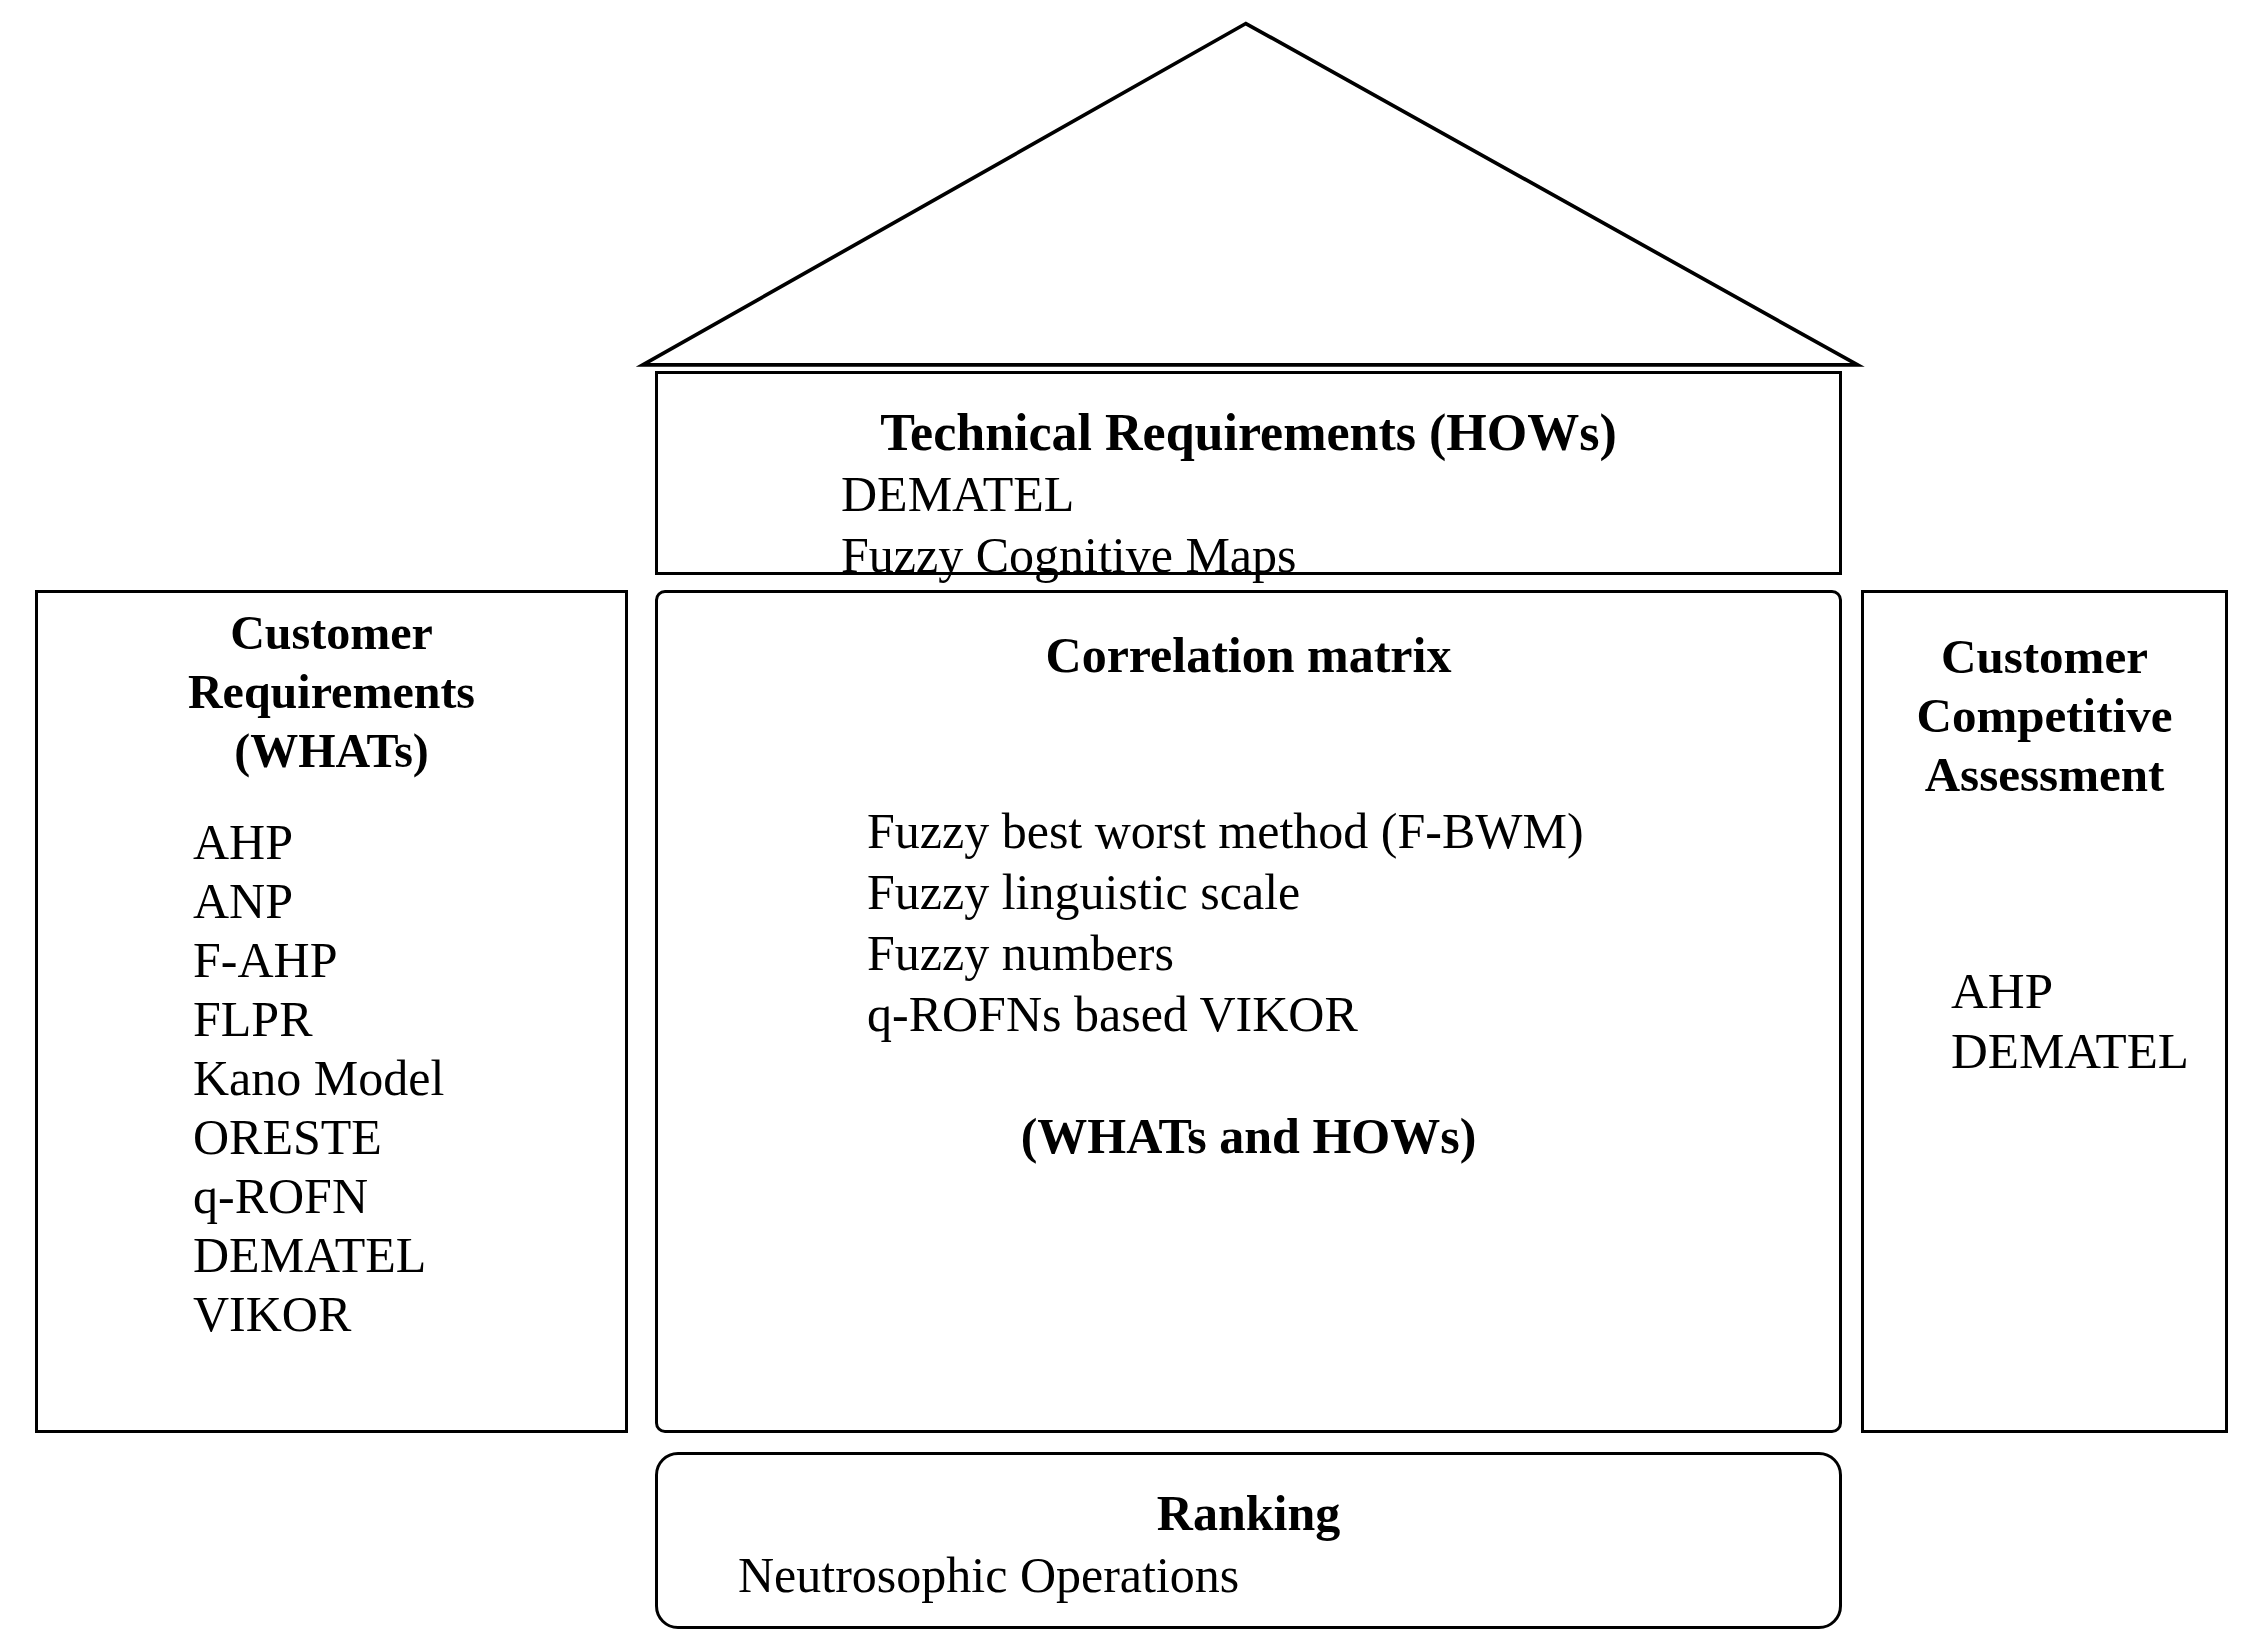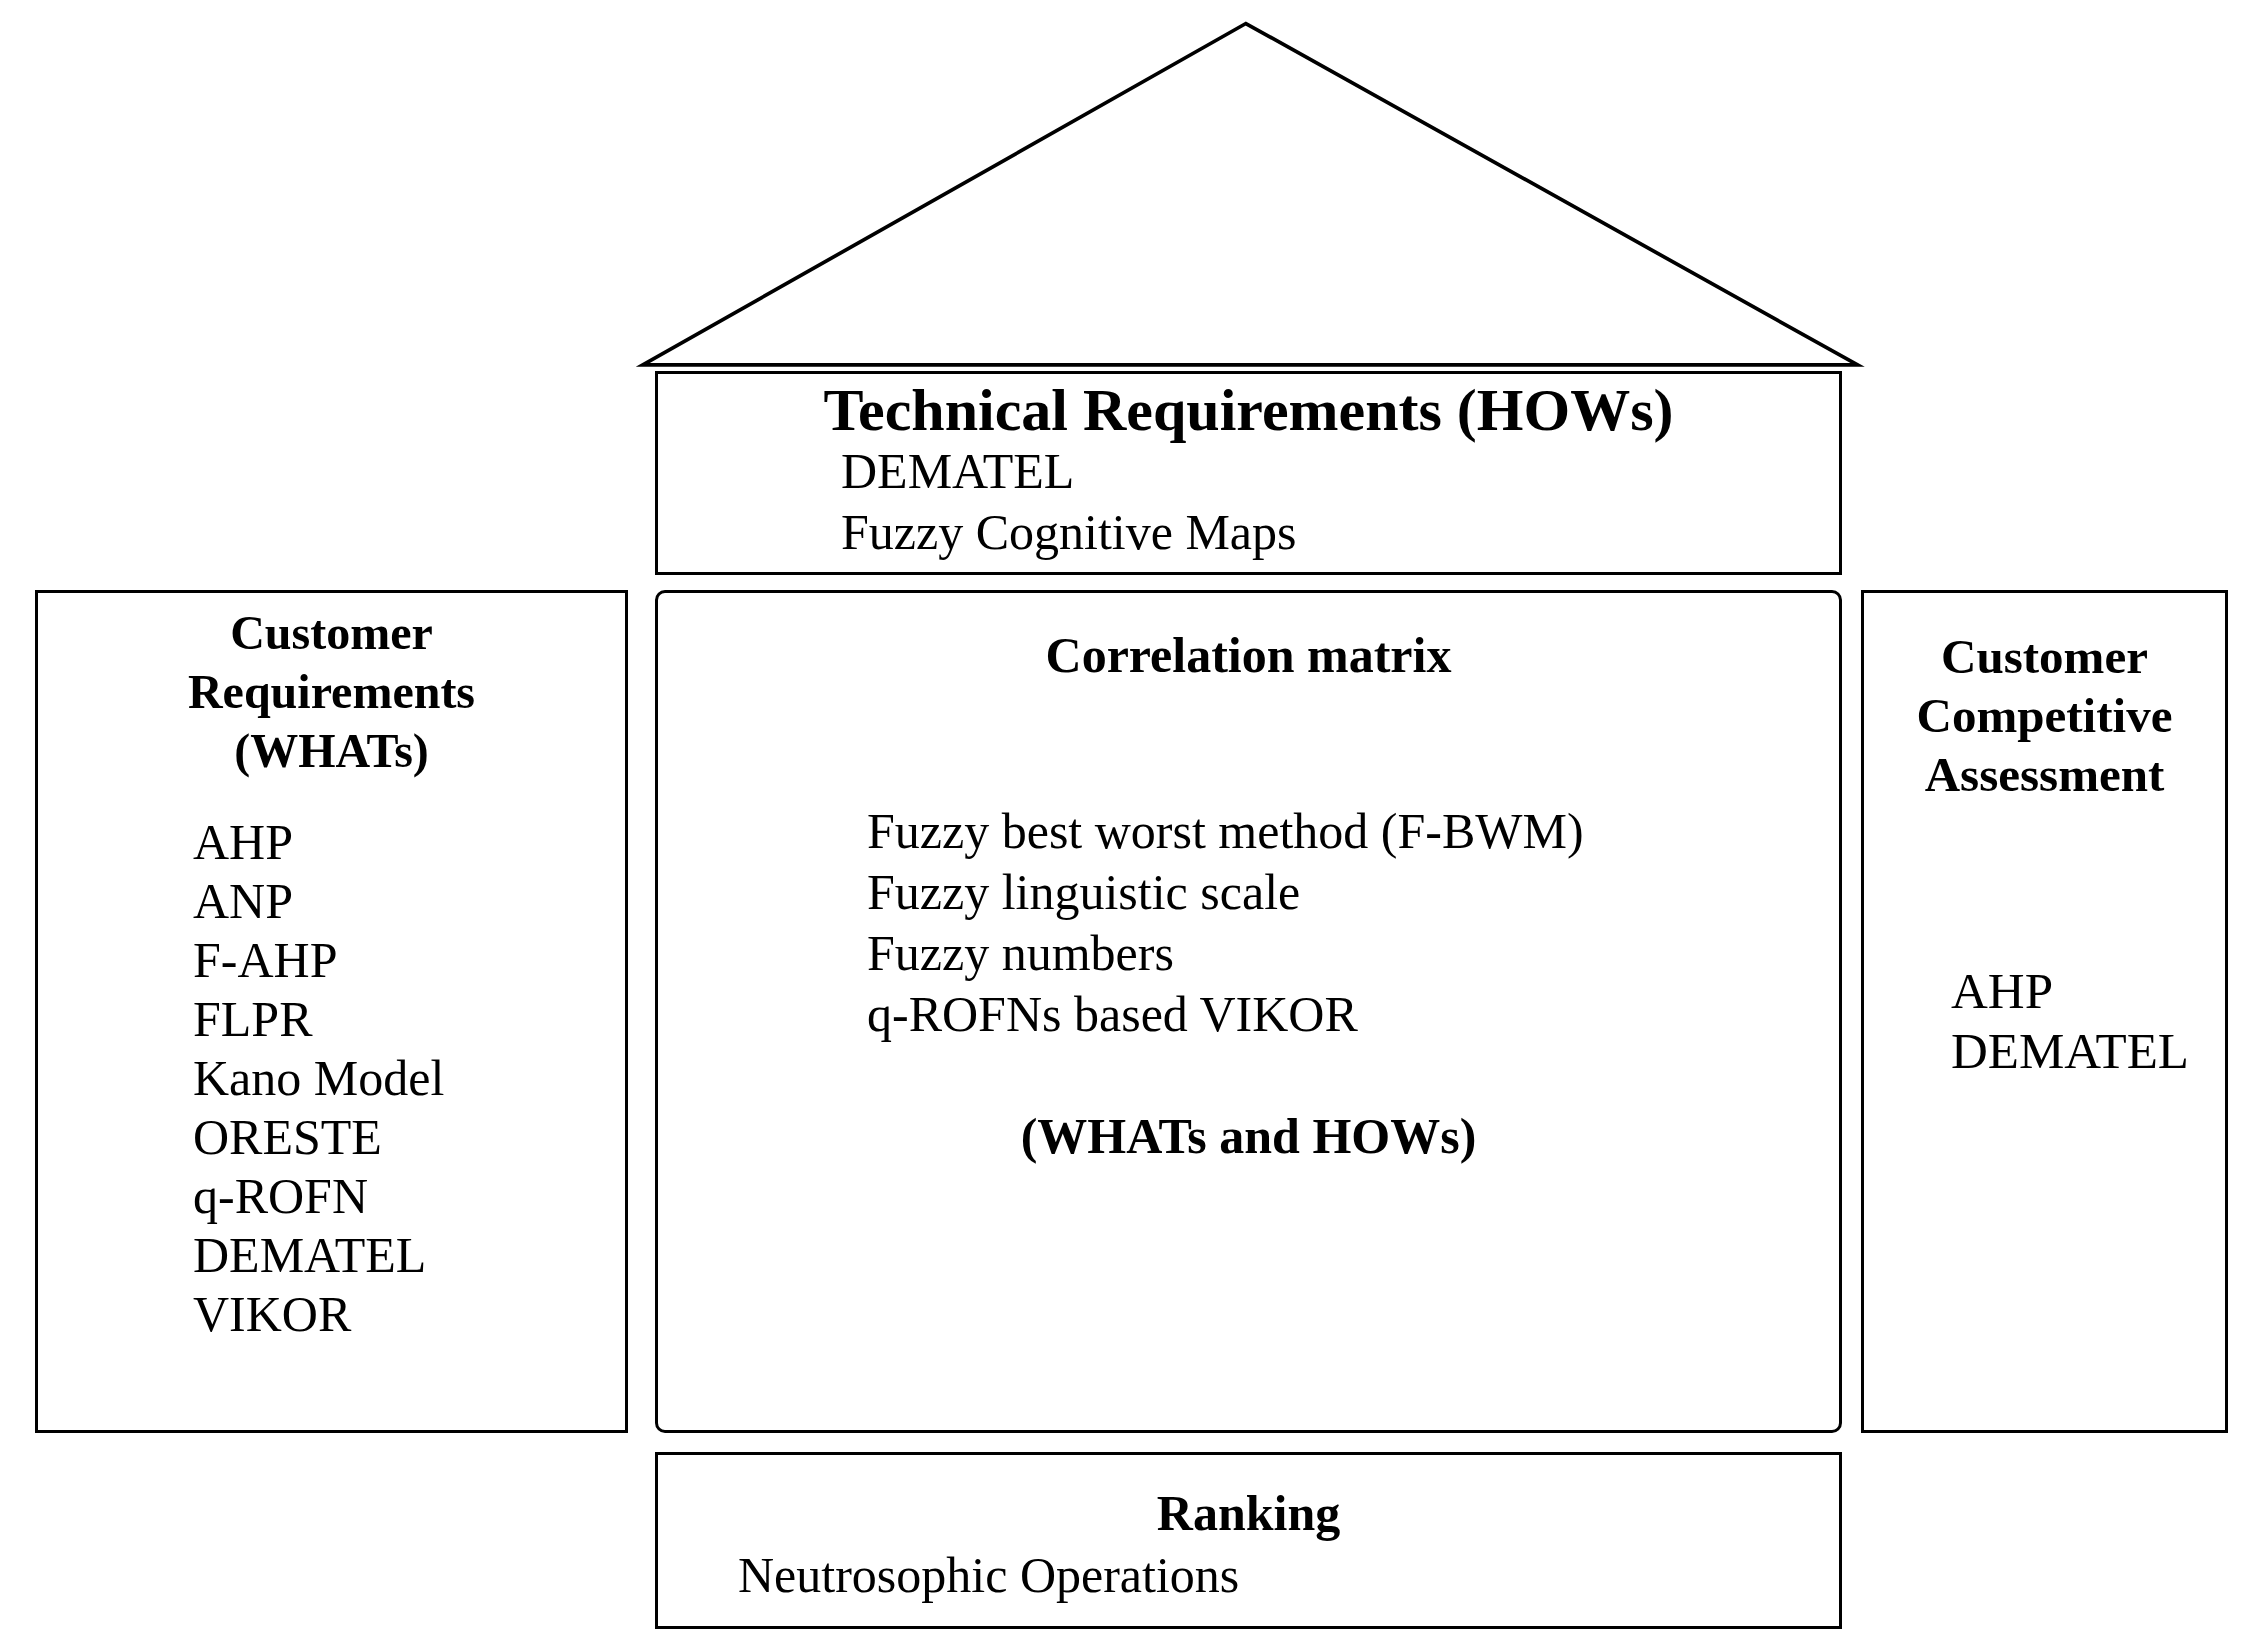--- a/index.html
+++ b/index.html
@@ -22,37 +22,37 @@
   #roof-label {
     position: absolute;
     left: 655px; top: 214px; width: 1187px;
     text-align: center;
     font-weight: bold;
     font-size: 50px;
     line-height: 62px;
   }
   
   #tech-box    { left: 655px; top: 371px;  width: 1187px; height: 204px; }
-  #tech-box .box-title { margin-top: 5px; text-align: center; font-weight: bold; font-size: 60px; line-height: 62px; }
+  #tech-box .box-title { margin-top: 28px; text-align: center; font-weight: bold; font-size: 52px; line-height: 62px; }
   #tech-items  { margin-left: 183px; font-size: 50px; line-height: 61px; }
   
   #whats-box   { left: 35px;   top: 590px;  width: 593px;  height: 843px; }
   #whats-title { margin-top: 10px; text-align: center; font-weight: bold; font-size: 48px; line-height: 59px; }
   #whats-items { margin-top: 33px; margin-left: 155px; font-size: 50px; line-height: 59px; }
   
   #corr-box    { left: 655px; top: 590px;  width: 1187px; height: 843px; border-radius: 10px; }
   #corr-title    { margin-top: 32px; text-align: center; font-weight: bold; font-size: 50px; line-height: 61px; }
   #corr-subtitle { margin-top: 61px; text-align: center; font-weight: bold; font-size: 50px; line-height: 61px; }
   #corr-items  { margin-top: 115px; margin-left: 209px; font-size: 50px; line-height: 61px; }
   
   #cca-box     { left: 1861px; top: 590px;  width: 367px;  height: 843px; }
   #cca-title   { margin-top: 34px; text-align: center; font-weight: bold; font-size: 49px; line-height: 59px; }
   #cca-items   { margin-top: 157px; margin-left: 87px; font-size: 51px; line-height: 60px; }
   
-  #rank-box    { left: 655px; top: 1452px; width: 1187px; height: 177px; }
+  #rank-box    { left: 655px; top: 1452px; width: 1187px; height: 177px; border-radius: 23px; }
   #rank-title  { margin-top: 27px; text-align: center; font-weight: bold; font-size: 50px; line-height: 62px; }
   #rank-items  { margin-left: 80px; font-size: 50px; line-height: 62px; }
 </style>
 </head>
 <body>
 
 <div id="canvas">
 
   <svg id="roof-svg" width="2261" height="433" viewBox="0 0 3653 700">
     <polygon points="2013,38 3002,590 1038,590" fill="none" stroke="#000000" stroke-width="6" stroke-linejoin="miter"></polygon>

